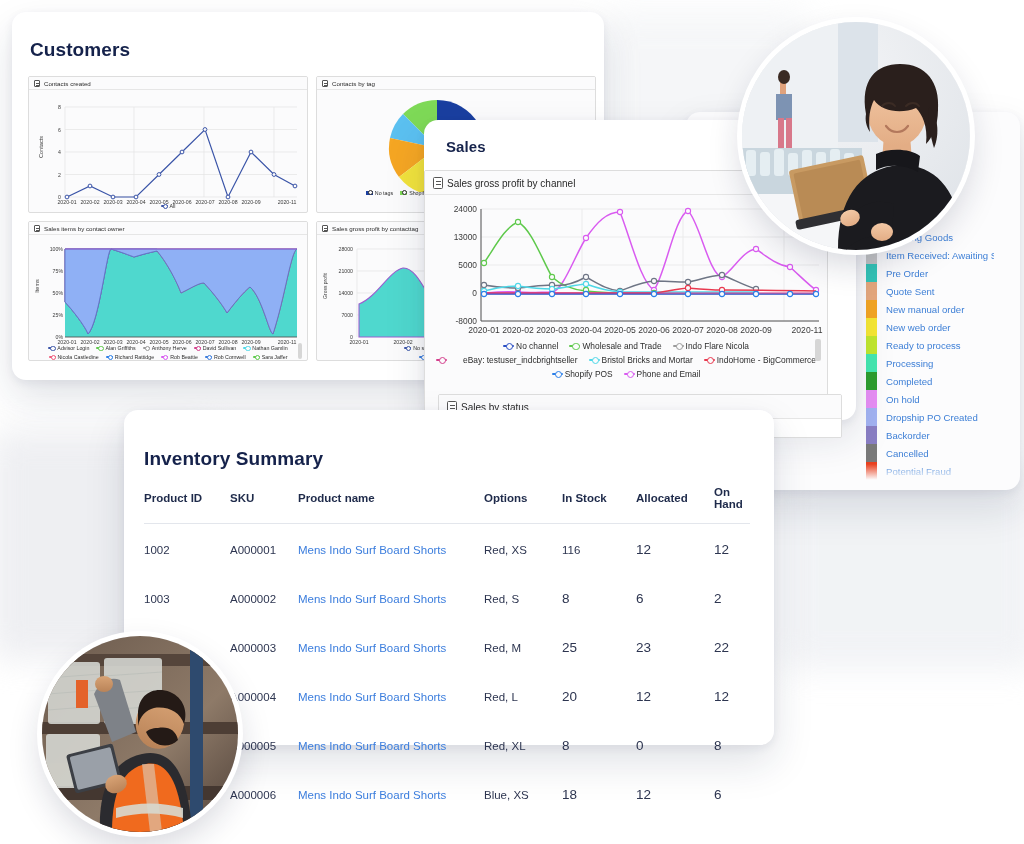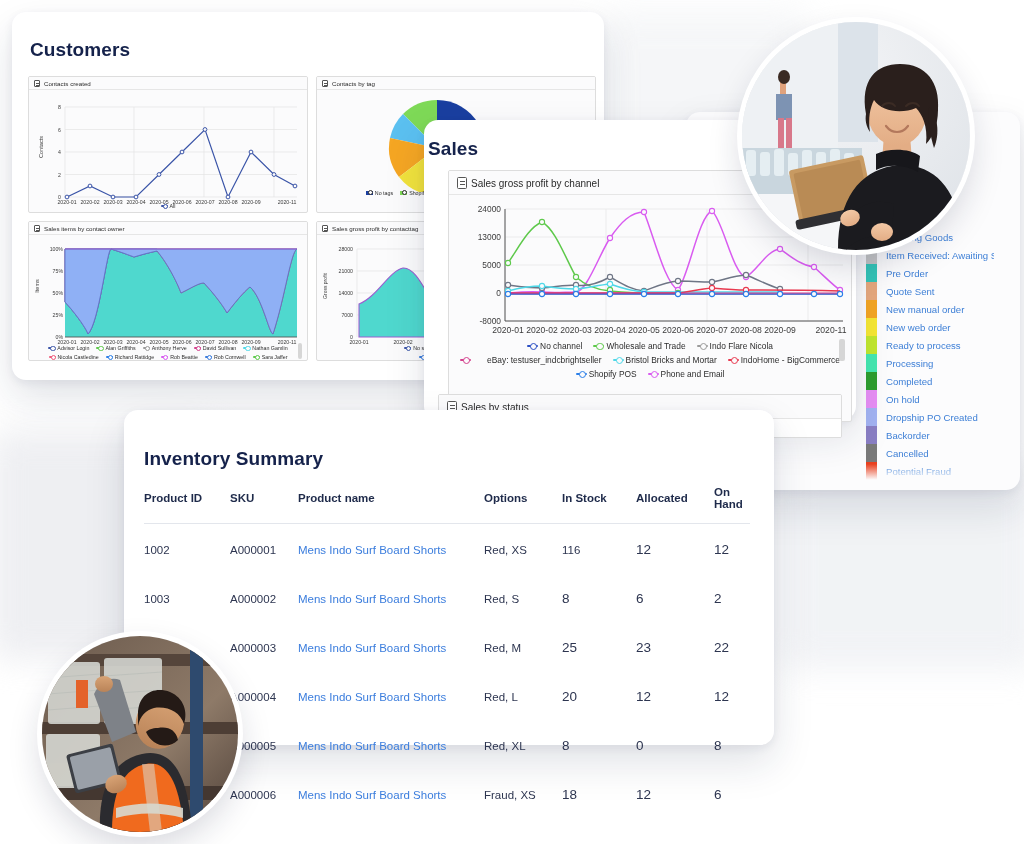--- a/index.html
+++ b/index.html
@@ -420,23 +420,23 @@
           <span class="lg" style="color:#3b7ddd;width:100%;justify-content:center;">
             <span class="mk" style="background:#3b7ddd;"></span>
             <span style="color:#2d2d2d;">Marketing Campaign - Nath</span>
           </span>
         </div>
       </div>
     </div>
   </div>
 
   <div class="panel" style="left:424px;top:120px;width:432px;height:300px;">
-    <div class="panel-title" style="position:absolute;left:4px;top:138px;font-size:19px;top:18px;text-align:center;">Sales</div>
-
-    <div class="widget" style="left:24px;top:50px;width:404px;height:252px;">
+    <div class="panel-title" style="position:absolute;left:22px;top:138px;font-size:15px;top:18px;text-align:center;">Sales</div>
+
+    <div class="widget" style="left:0;top:50px;width:404px;height:252px;">
       <div class="widget-head big">
         <span class="doc-icon big"></span>
         <span>Sales gross profit by channel</span>
       </div>
       <div class="widget-body" style="height:194px;">
         <div class="axis-label rot" style="left:-16px;top:58px;width:60px;text-align:center;font-size:9px;"></div>
         <div class="tick y" style="left:14px;top:14px;width:38px;font-size:8.4px;">24000</div>
         <div class="tick y" style="left:14px;top:42px;width:38px;font-size:8.4px;">13000</div>
         <div class="tick y" style="left:14px;top:70px;width:38px;font-size:8.4px;">5000</div>
         <div class="tick y" style="left:14px;top:98px;width:38px;font-size:8.4px;">0</div>
@@ -650,21 +650,21 @@
             <td class="link">Mens Indo Surf Board Shorts</td>
             <td class="small">Red, XL</td>
             <td class="num">8</td>
             <td class="num">0</td>
             <td class="num">8</td>
           </tr>
           <tr>
             <td class="small">1007</td>
             <td class="small">A000006</td>
             <td class="link">Mens Indo Surf Board Shorts</td>
-            <td class="small">Fraud, XS</td>
+            <td class="small">Blue, XS</td>
             <td class="num">18</td>
             <td class="num">12</td>
             <td class="num">6</td>
           </tr>
         </tbody>
       </table>
     </div>
   </div>
 
   <div class="photo ring" style="left:742px;top:22px;width:228px;height:228px;">

